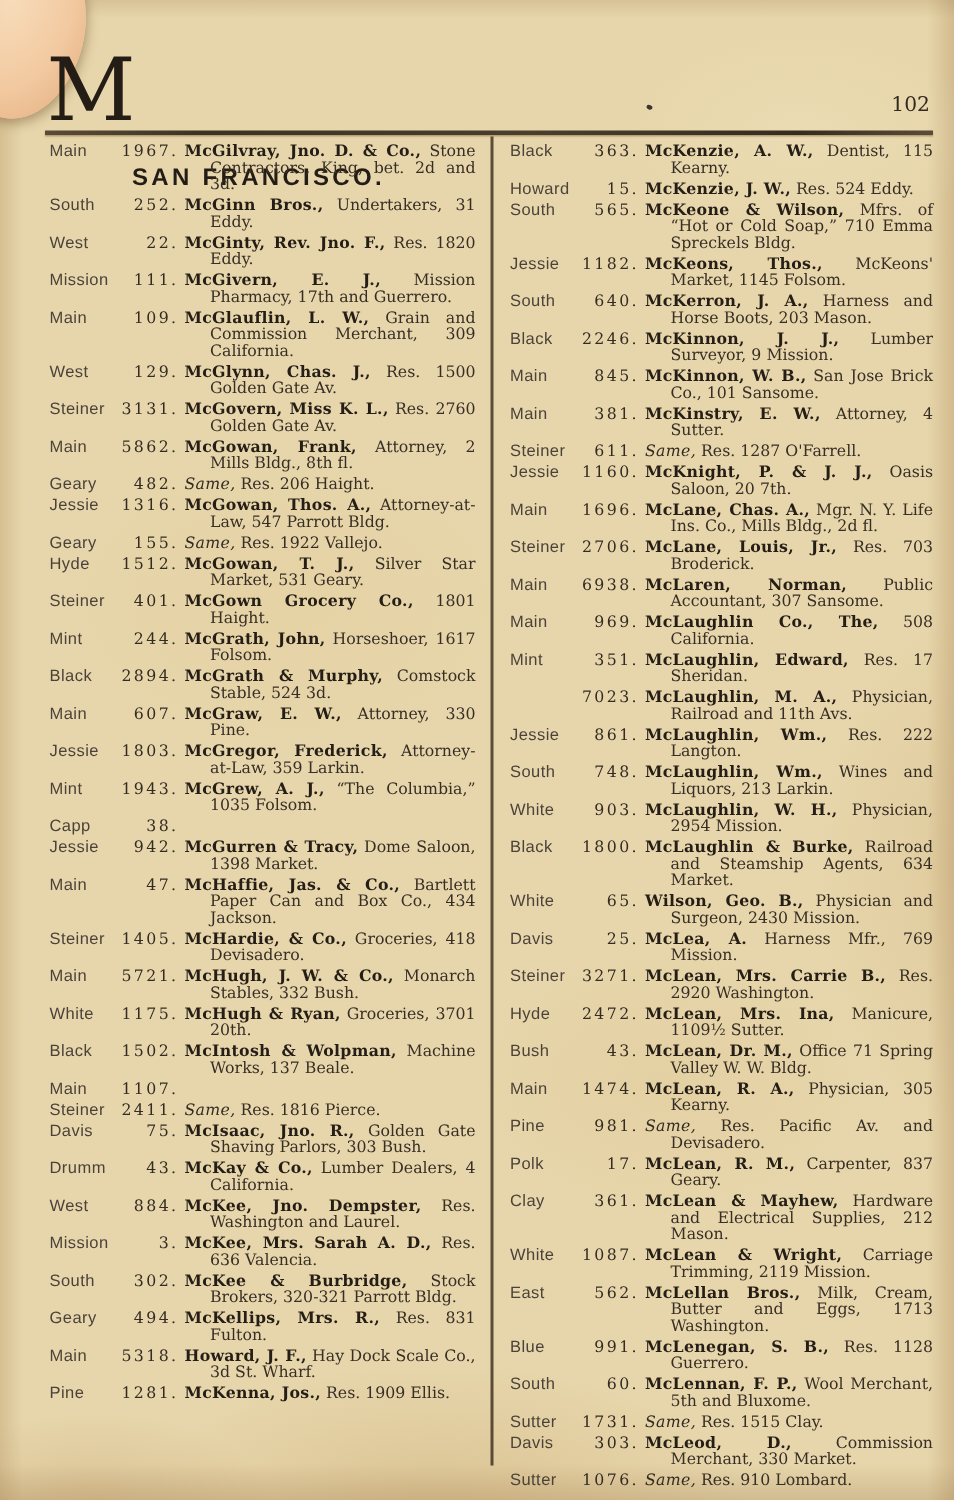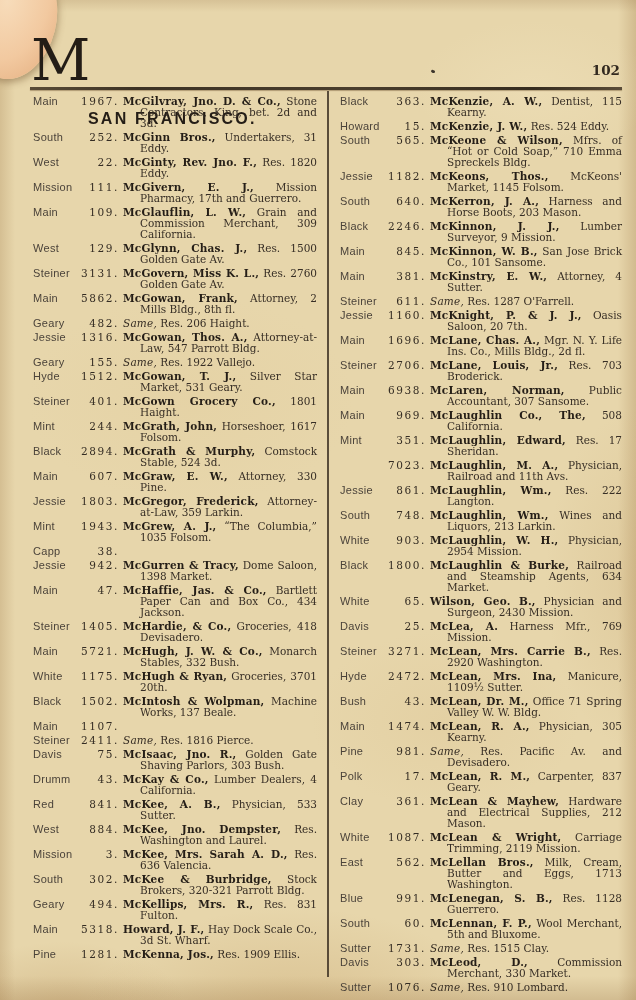--- a/index.html
+++ b/index.html
@@ -30,21 +30,21 @@
     font-family:"DejaVu Serif",serif;font-size:58px;line-height:1.05;
     color:#241d16;
   }
   .city{
     position:absolute;left:88px;top:70px;
     font-family:"Liberation Sans",sans-serif;font-weight:bold;
     font-size:16px;letter-spacing:2.2px;color:#241d16;margin-top:40px;
   }
   .pageno{
     position:absolute;right:16px;top:62px;
-    font-family:"DejaVu Serif",serif;font-size:13.5px;color:#32291f;font-weight:bold;
+    font-family:"DejaVu Serif",serif;font-size:13.5px;color:#32291f;
   }
   .rule{
     position:absolute;left:30px;top:87px;width:592px;height:3px;
     background:linear-gradient(90deg,#5a4c38 0%,#3c3224 18%,#4a3e2d 55%,#352c1f 85%,#5a4c38 100%);
     box-shadow:0 1px 1px rgba(120,95,60,.5);
   }
   .divider{
     position:absolute;left:327px;top:91px;width:2px;height:886px;
     background:rgba(58,46,33,.82);
   }
@@ -220,25 +220,20 @@
         <span class="exch">Davis</span>
         <span class="num">75.</span>
         <span class="txt"><b class="nm">McIsaac, Jno. R.,</b><span class="desc"> Golden Gate Shaving Parlors, 303 Bush.</span></span>
       </div>
       <div class="entry">
         <span class="exch">Drumm</span>
         <span class="num">43.</span>
         <span class="txt"><b class="nm">McKay &amp; Co.,</b><span class="desc"> Lumber Dealers, 4 California.</span></span>
       </div>
       <div class="entry">
-        <span class="exch">Red</span>
-        <span class="num">841.</span>
-        <span class="txt"><b class="nm">McKee, A. B.,</b><span class="desc"> Physician, 533 Sutter.</span></span>
-      </div>
-      <div class="entry">
         <span class="exch">West</span>
         <span class="num">884.</span>
         <span class="txt"><b class="nm">McKee, Jno. Dempster,</b><span class="desc"> Res. Washington and Laurel.</span></span>
       </div>
       <div class="entry">
         <span class="exch">Mission</span>
         <span class="num">3.</span>
         <span class="txt"><b class="nm">McKee, Mrs. Sarah A. D.,</b><span class="desc"> Res. 636 Valencia.</span></span>
       </div>
       <div class="entry">

